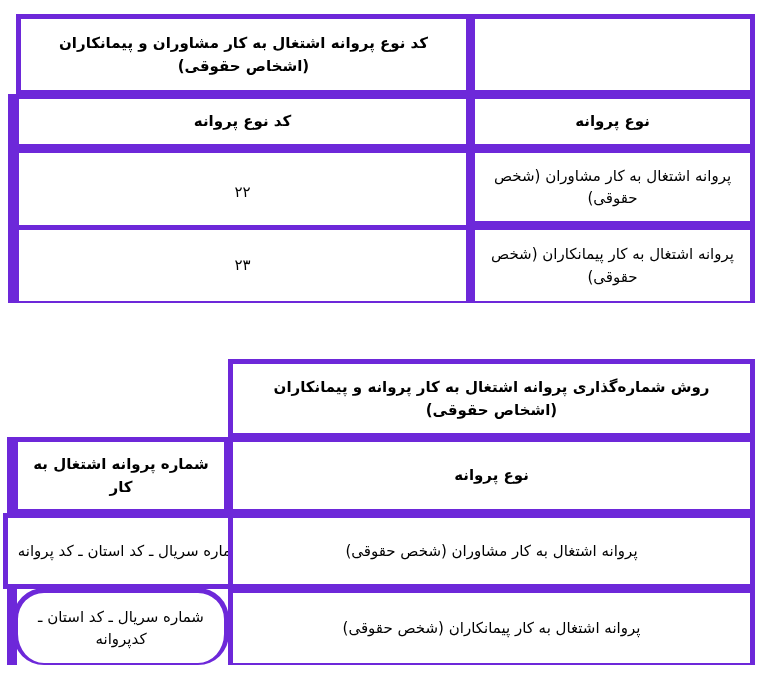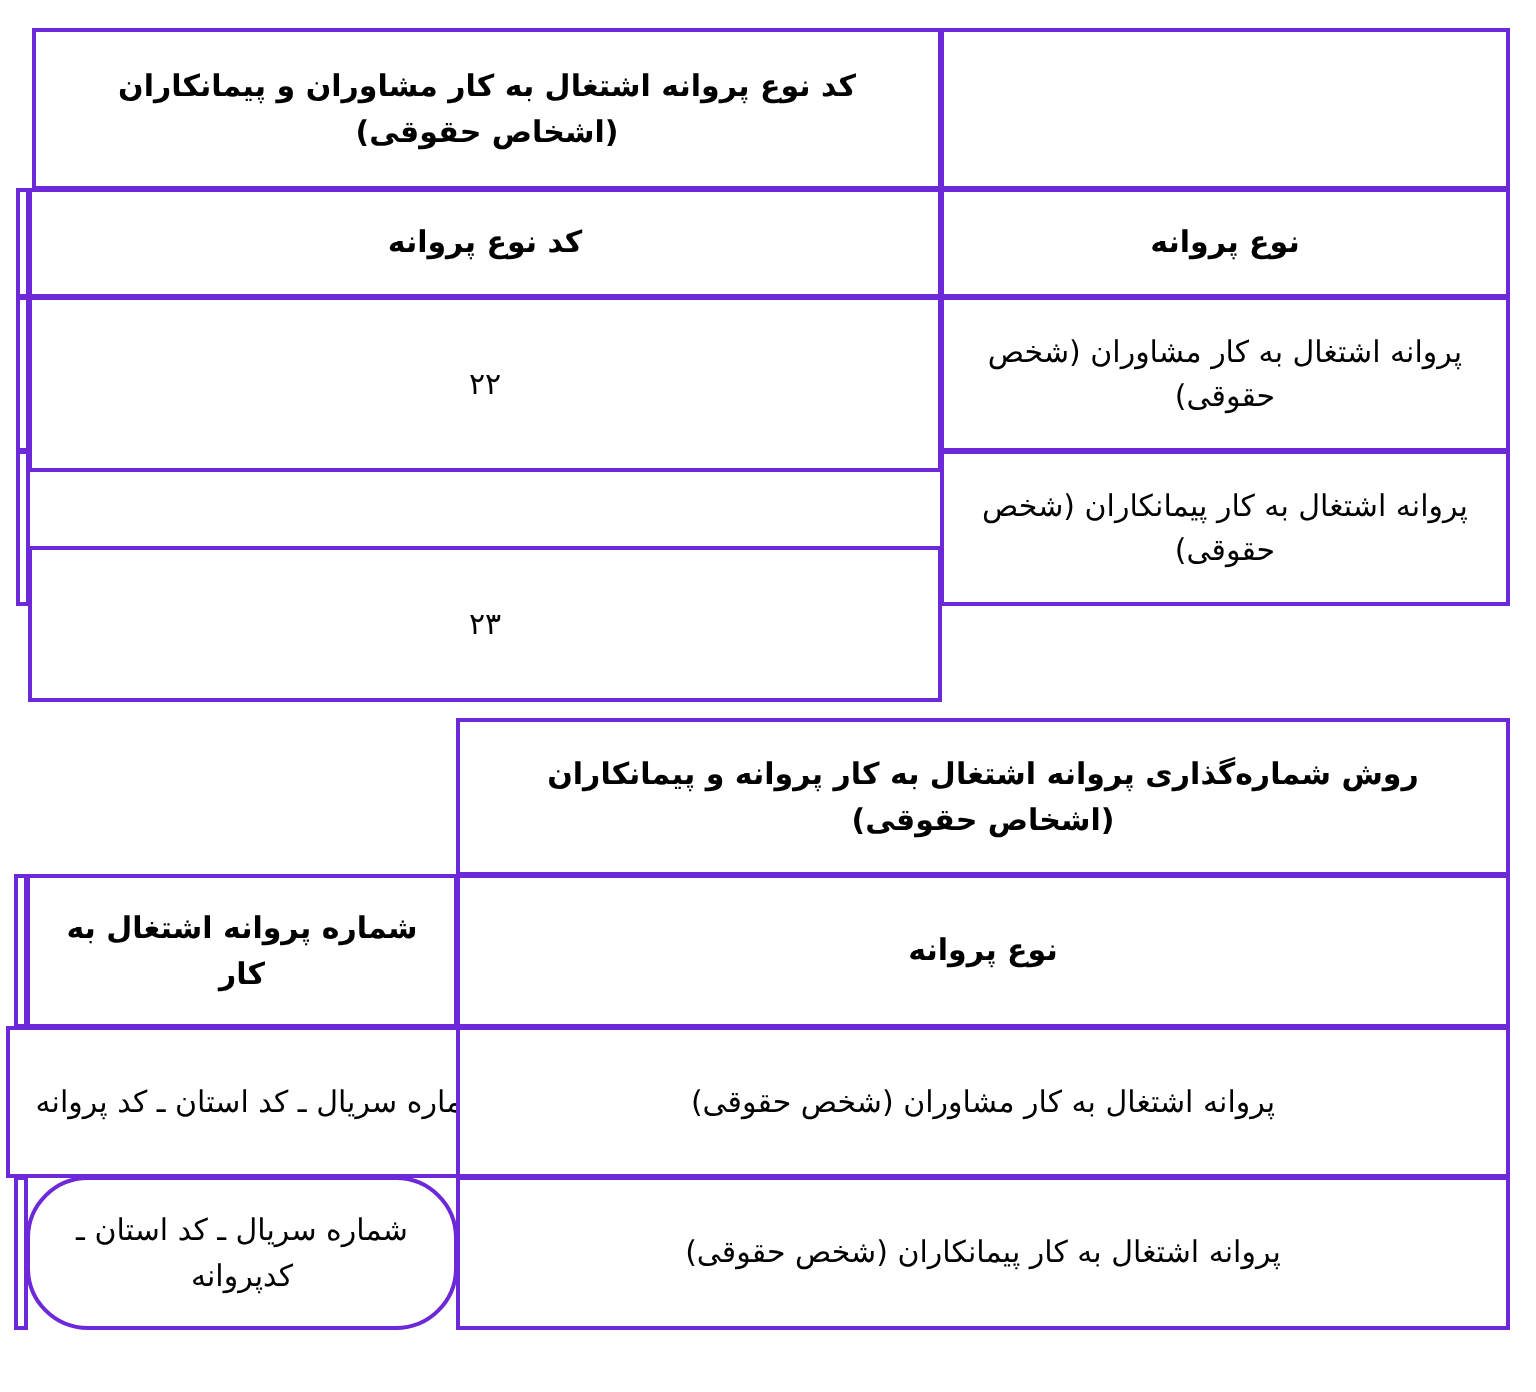--- a/index.html
+++ b/index.html
@@ -12,21 +12,21 @@
     width: 768px;
     height: 696px;
     background: #ffffff;
     font-family: "DejaVu Sans", sans-serif;
     color: #000000;
     overflow: hidden;
   }
   .cell {
     position: absolute;
     box-sizing: border-box;
-    border: 2px solid #6d28d9;
+    border: 5px solid #6d28d9;
     background: #ffffff;
     display: flex;
     align-items: center;
     justify-content: center;
     text-align: center;
     direction: rtl;
     font-size: 15px;
     line-height: 1.5;
     color: #000000;
     overflow: hidden;
@@ -50,21 +50,21 @@
 
     <div class="cell" style="left:8px; top:94px; width:7px; height:55px;"></div>
     <div class="cell bold" style="left:14px; top:94px; width:457px; height:55px;text-align:right;">کد نوع پروانه</div>
     <div class="cell bold" style="left:470px; top:94px; width:285px; height:55px;">نوع پروانه</div>
 
     <div class="cell" style="left:8px; top:148px; width:7px; height:78px;"></div>
     <div class="cell" style="left:14px; top:148px; width:457px; height:88px;">۲۲</div>
     <div class="cell pad6" style="left:470px; top:148px; width:285px; height:78px;">پروانه اشتغال به کار مشاوران (شخص حقوقی)</div>
 
     <div class="cell b2" style="left:8px; top:225px; width:7px; height:78px;"></div>
-    <div class="cell b2" style="left:14px; top:225px; width:457px; height:78px;margin-top:48px;">۲۳</div>
+    <div class="cell b2" style="left:14px; top:225px; width:457px; height:78px;">۲۳</div>
     <div class="cell b2 pad6" style="left:470px; top:225px; width:285px; height:78px;">پروانه اشتغال به کار پیمانکاران (شخص حقوقی)</div>
   </div>
 
   <div>
 
     <div class="cell bold pad20" style="left:228px; top:359px; width:527px; height:79px;">روش شماره‌گذاری پروانه اشتغال به کار پروانه و پیمانکاران (اشخاص حقوقی)</div>
 
     <div class="cell" style="left:7px; top:437px; width:7px; height:77px;"></div>
     <div class="cell bold pad6" style="left:13px; top:437px; width:216px; height:77px;">شماره پروانه اشتغال به کار</div>
     <div class="cell bold" style="left:228px; top:437px; width:527px; height:77px;">نوع پروانه</div>

